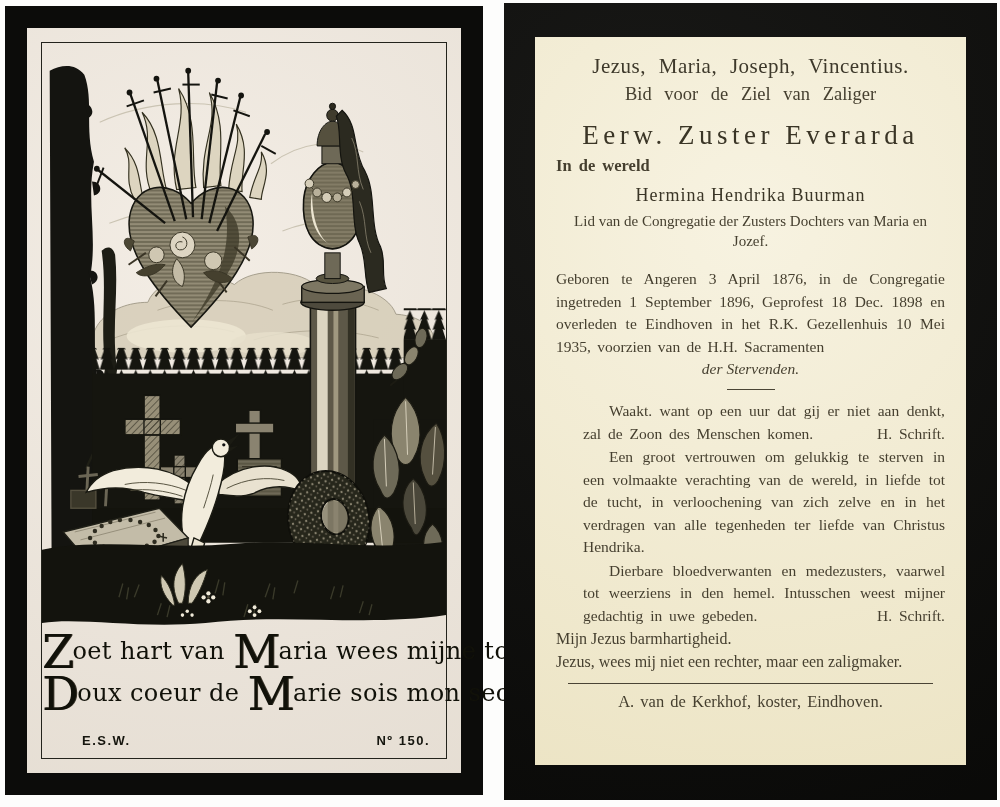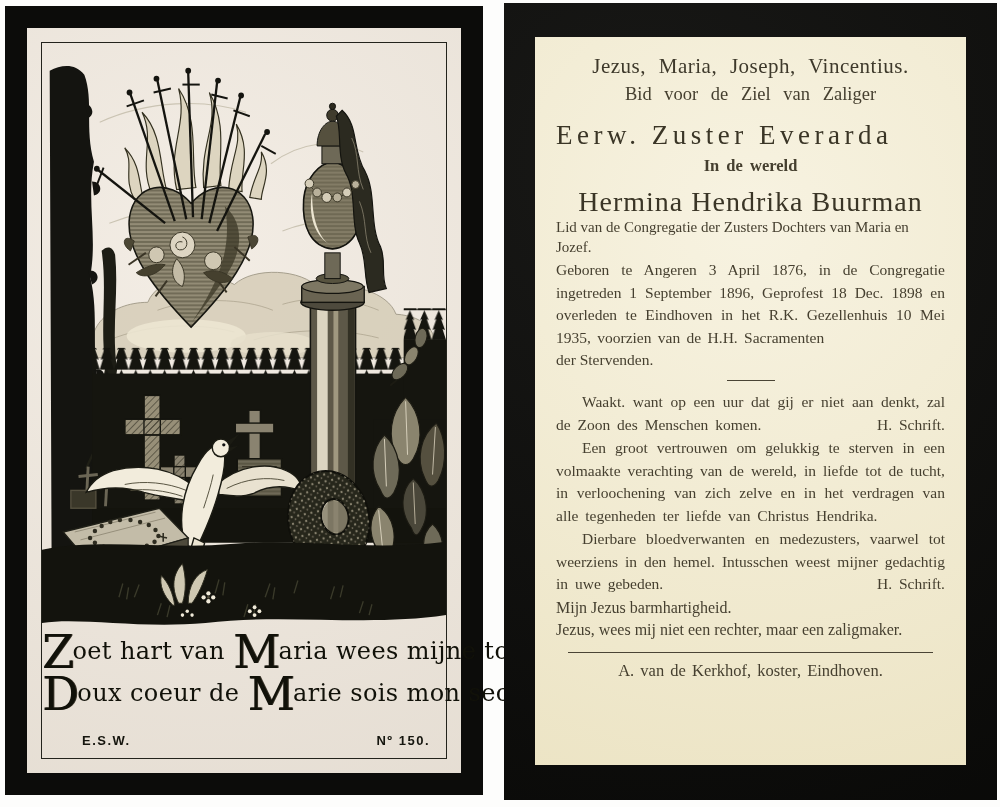--- a/index.html
+++ b/index.html
@@ -42,32 +42,32 @@
     background-image:radial-gradient(circle at 30% 20%, rgba(255,255,255,.05), rgba(0,0,0,.2));}
   .right-paper{position:absolute;left:31px;top:34px;width:431px;height:728px;
     background:var(--right-paper);
     background-image:radial-gradient(circle at 50% 25%, rgba(255,255,255,.35), rgba(160,140,60,.08));
     color:var(--ink);padding:16px 21px 10px 21px;overflow:hidden;}
   .right-paper p{font-size:15.5px;line-height:22.5px;}
   .t-invocation{text-align:center;font-size:21px !important;line-height:26px !important;
     word-spacing:7px;letter-spacing:.5px;margin-bottom:3px;color:#3e392b;}
   .t-pray{text-align:center;font-size:18.5px !important;line-height:24px !important;
     word-spacing:8px;margin-bottom:12px;}
-  .t-title{text-align:left;font-size:27px;font-weight:normal;line-height:34px;
+  .t-title{text-align:center;font-size:27px;font-weight:normal;line-height:34px;
     letter-spacing:4.5px;color:#3a3526;margin-bottom:3px;white-space:nowrap;}
-  .t-inworld{text-align:center;font-size:16.5px !important;line-height:21px !important;
-    font-weight:bold;word-spacing:3px;margin-bottom:11px;}
-  .t-name{text-align:center;font-size:28px;font-weight:normal;line-height:29px;
+  .t-inworld{text-align:left;font-size:16.5px !important;line-height:21px !important;
+    font-weight:bold;word-spacing:3px;margin-bottom:5px;}
+  .t-name{text-align:center;font-size:18px;font-weight:normal;line-height:29px;
     letter-spacing:1px;color:#3a3526;margin-bottom:2px;white-space:nowrap;}
-  .t-membership{font-size:15px !important;line-height:19.5px !important;
-    margin-bottom:2px;}
+  .t-membership{text-align:center;font-size:15px !important;line-height:19.5px !important;
+    margin-bottom:17px;}
   .t-bio{text-align:justify;word-spacing:2.5px;}
-  .t-bio-last{font-size:15.5px;line-height:22px;}
+  .t-bio-last{text-align:center;font-size:15.5px;line-height:22px;font-style:italic;}
   .divider-short{width:48px;border-top:1.6px solid #4a4435;margin:9px auto 10px auto;}
-  .quote{text-align:justify;text-indent:26px;word-spacing:3px;margin-bottom:1px;}
+  .quote{text-align:justify;text-indent:26px;word-spacing:3px;margin-bottom:1px;margin-left:27px;}
   .attrib{float:right;text-indent:0;}
   .t-prayer{font-size:16px !important;}
   .divider-long{width:94%;border-top:1.5px solid #4a4435;margin:10px auto 0 auto;}
   .t-footer{text-align:center;margin-top:7px;font-size:16.5px !important;word-spacing:2px;}
 </style>
 </head>
 <body>
 
 <div class="stage">
 

